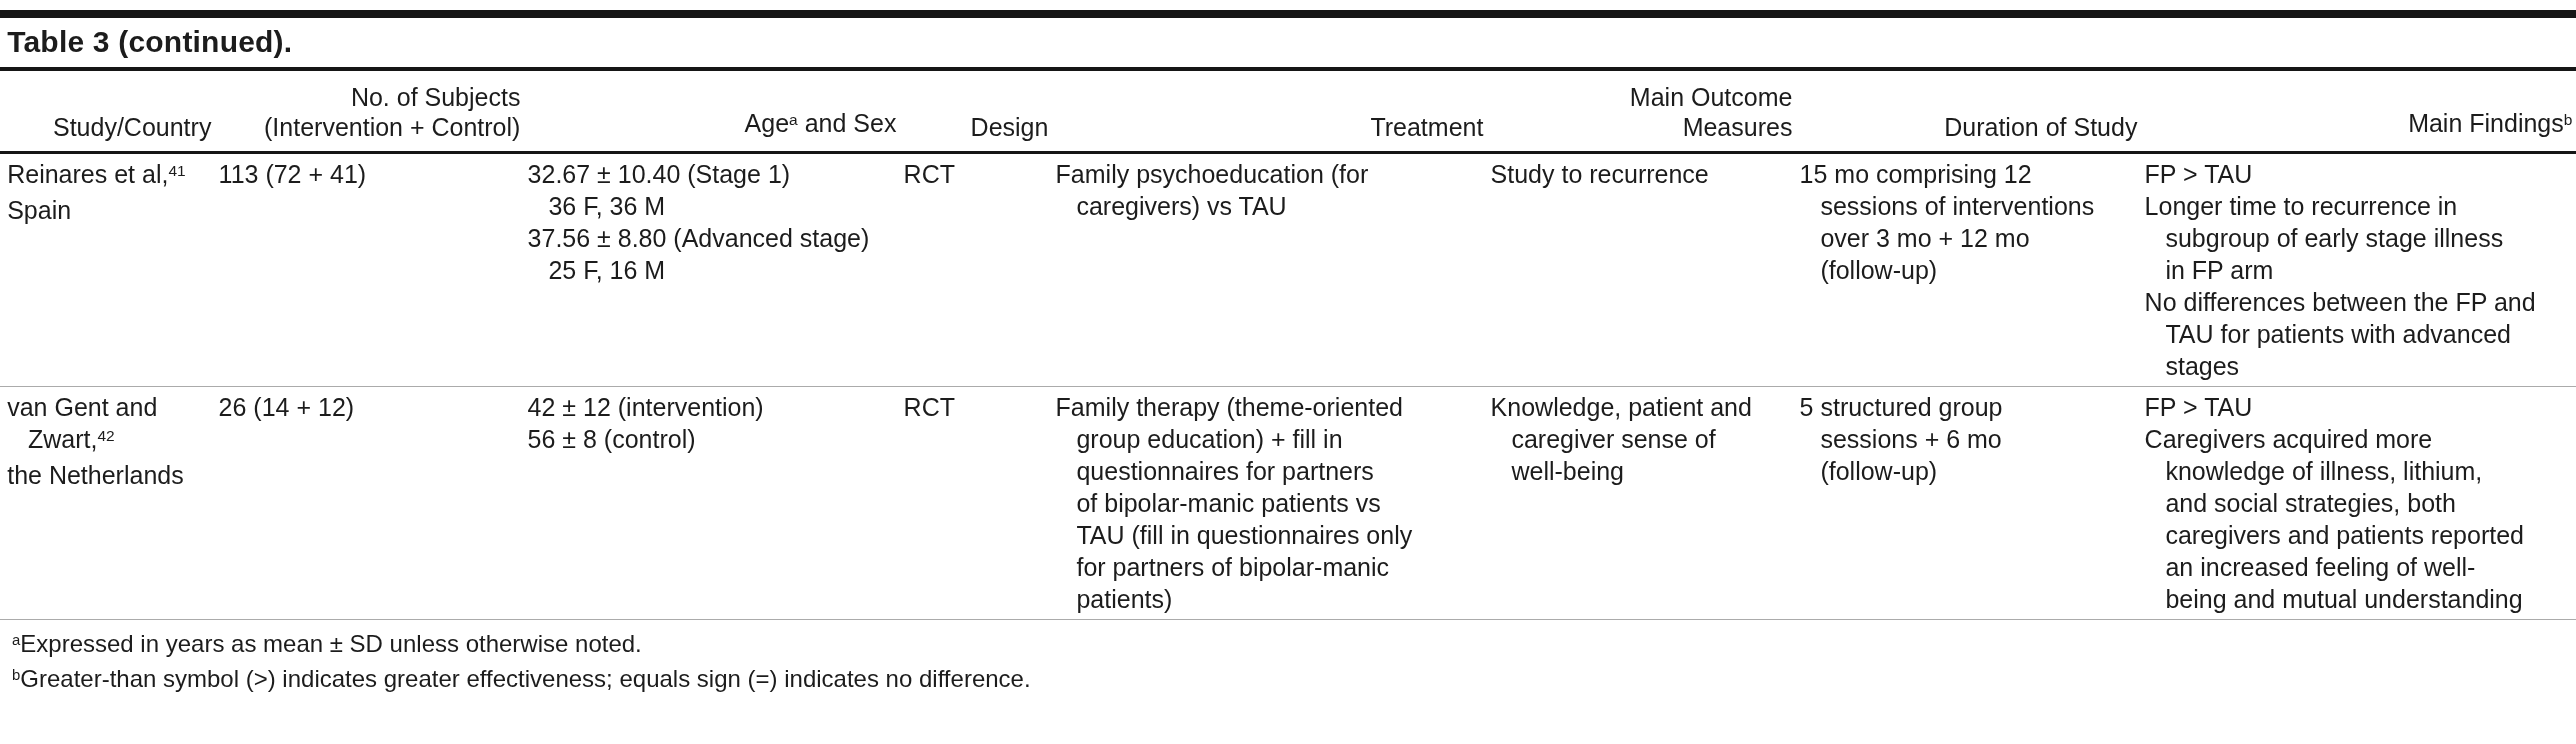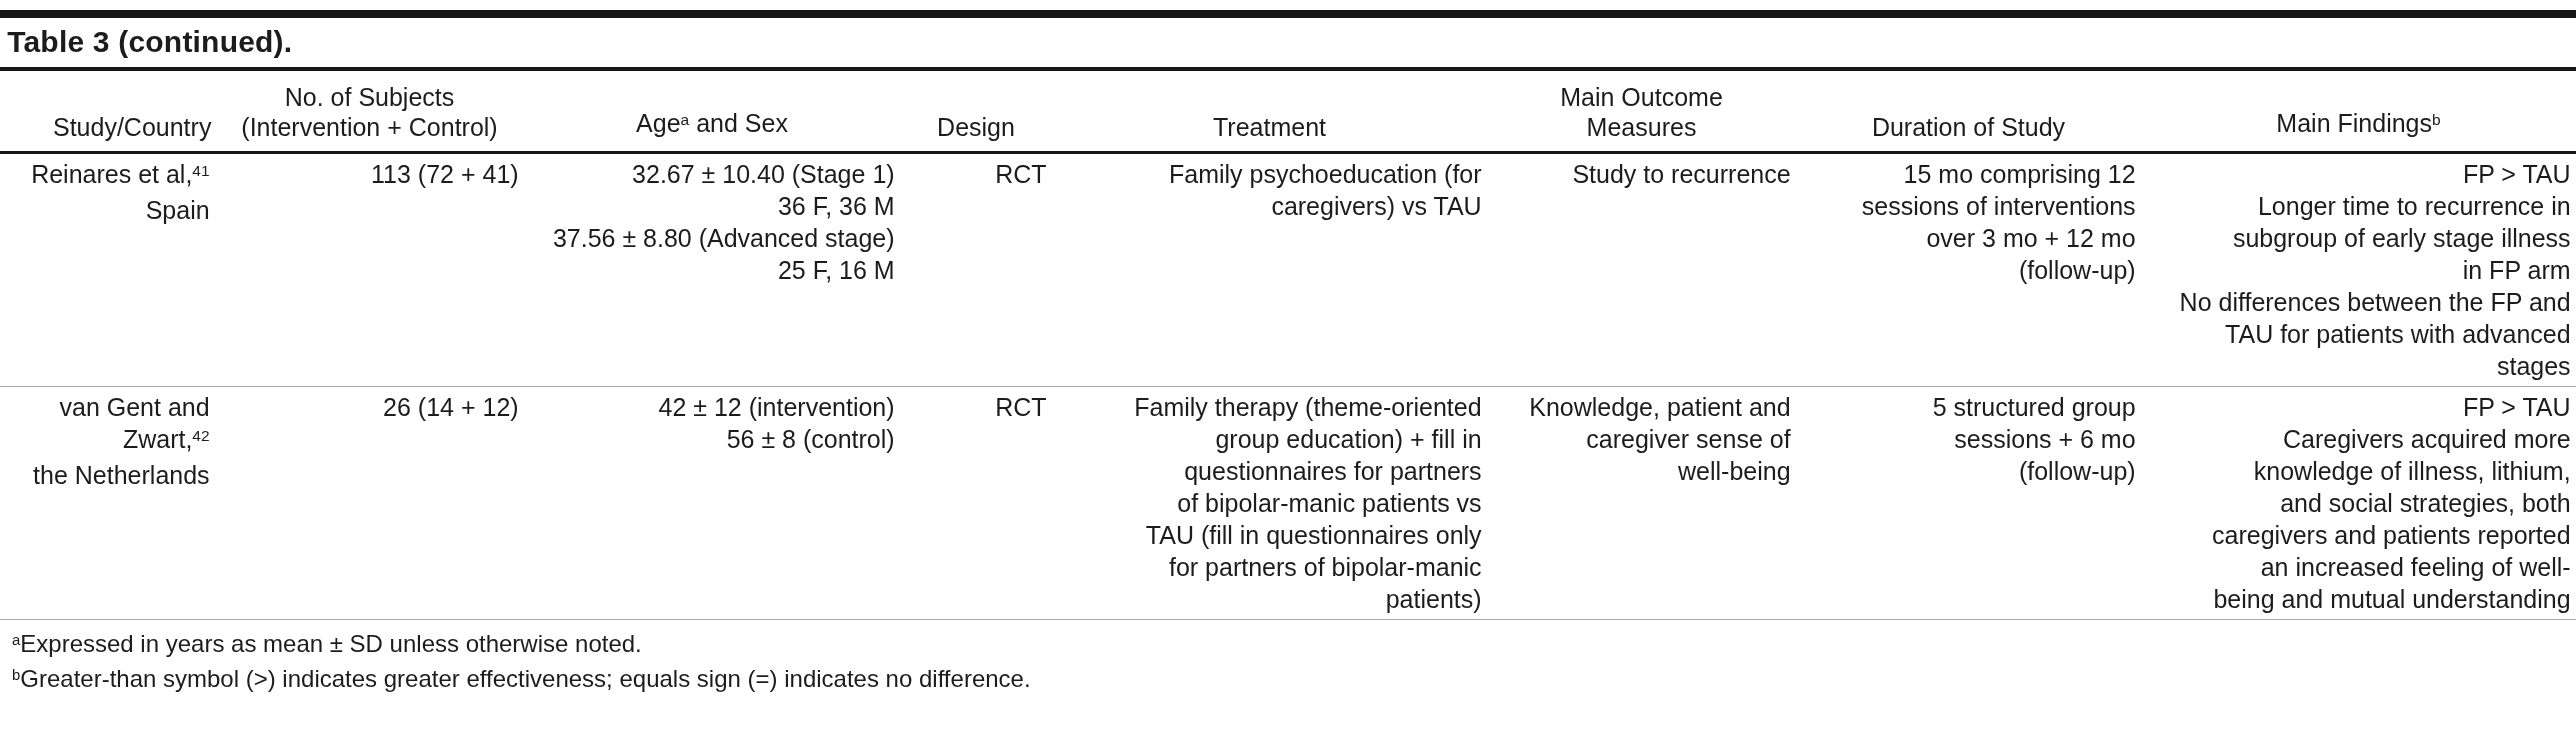--- a/index.html
+++ b/index.html
@@ -14,27 +14,27 @@
   .top-bar { height: 8px; background: #161616; margin-top: 10px; }
   .title {
     font-size: 30px; font-weight: bold; line-height: 36px;
     padding: 6.3px 0 7.2px 7.2px; letter-spacing: 0.2px;
   }
   .title-rule { height: 3.6px; background: #161616; }
   table { border-collapse: collapse; table-layout: fixed; width: 2576px; }
   th, td { white-space: pre-wrap; font-weight: normal; }
   th {
     font-size: 25px; line-height: 30.5px; vertical-align: bottom;
-    text-align: center; padding: 10.8px 3.6px 8px 3.6px;
+    text-align: right; padding: 10.8px 3.6px 8px 3.6px;
     border-bottom: 3.6px solid #161616;
   }
   th.left { text-align: right; padding-left: 7.2px; }
   td {
     font-size: 25px; line-height: 32px; vertical-align: top;
-    text-align: right; padding: 4.5px 5.4px 3.6px 3.6px;
+    text-align: left; padding: 4.5px 5.4px 3.6px 3.6px;
   }
   td.first { padding-left: 7.2px; }
   td.center { }
   tbody tr.row-2 td { border-top: 1.8px solid #ababab; margin-top: 12px; }
   tbody tr:last-child td { border-bottom: 1.8px solid #ababab; }
   sup { font-size: 62%; vertical-align: baseline; position: relative; top: -0.5em; }
   .footnotes { padding: 8px 0 9px 12px; }
   .footnote { font-size: 24px; line-height: 32px; }
 </style>
 </head>

